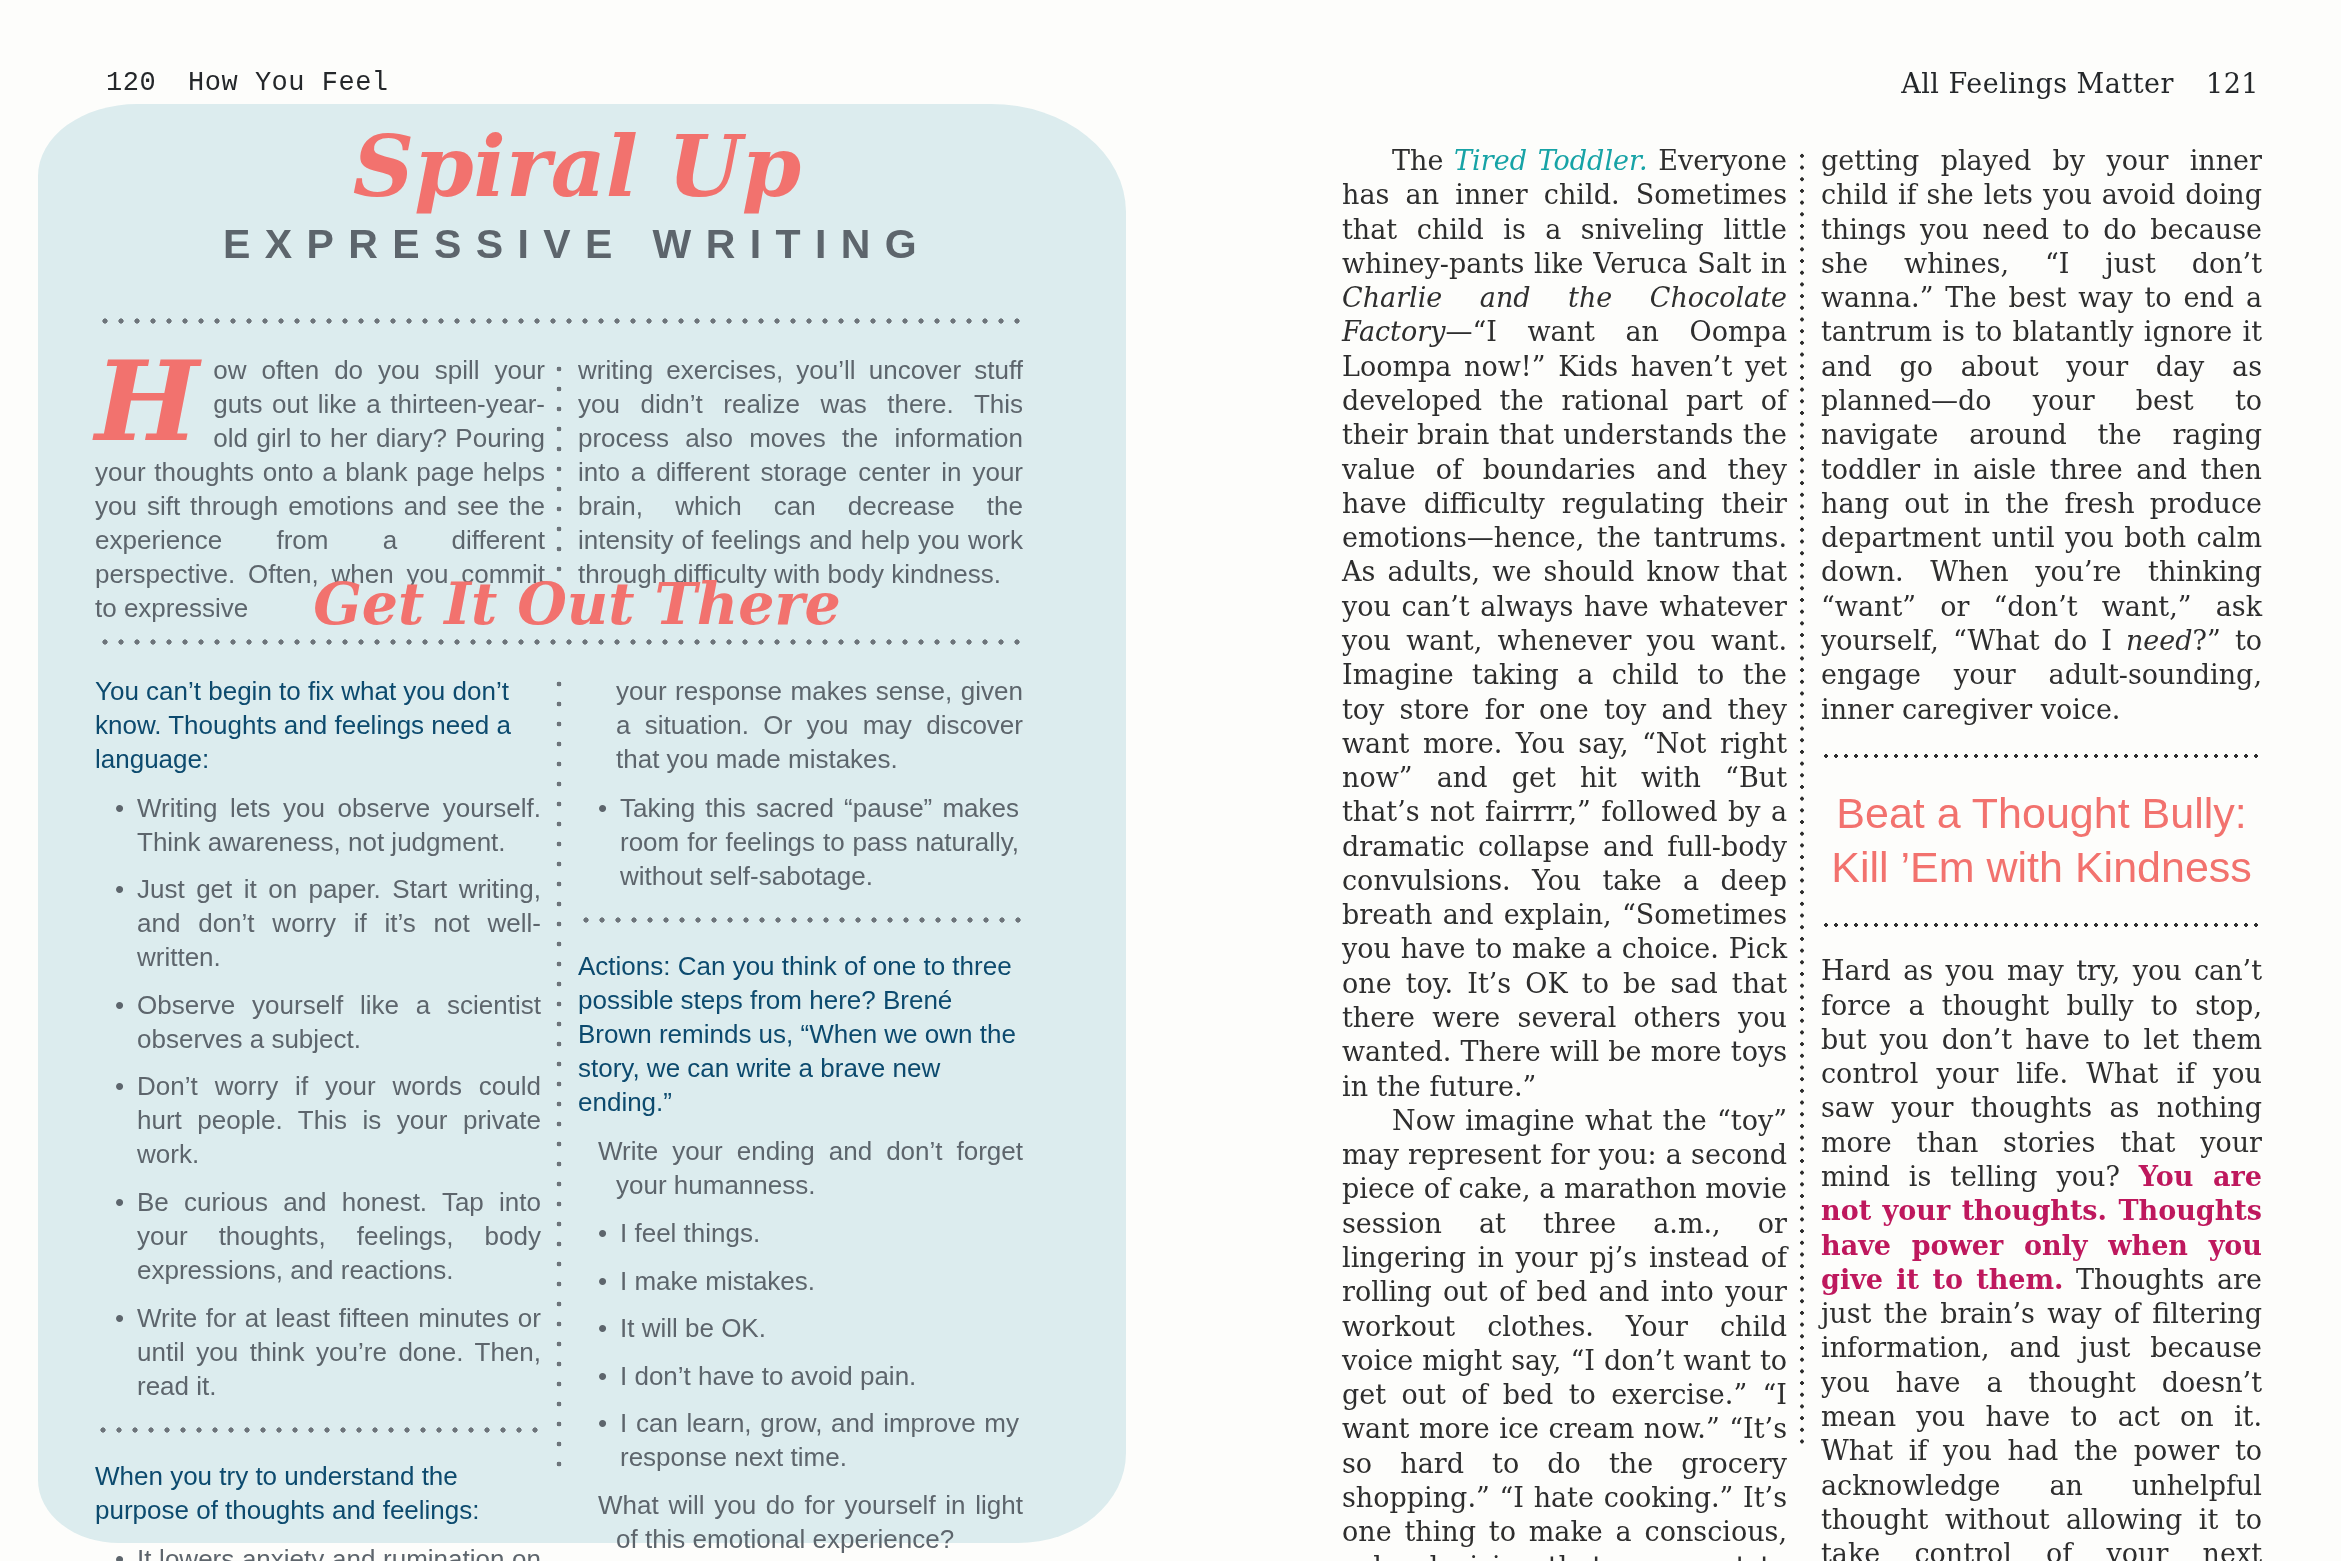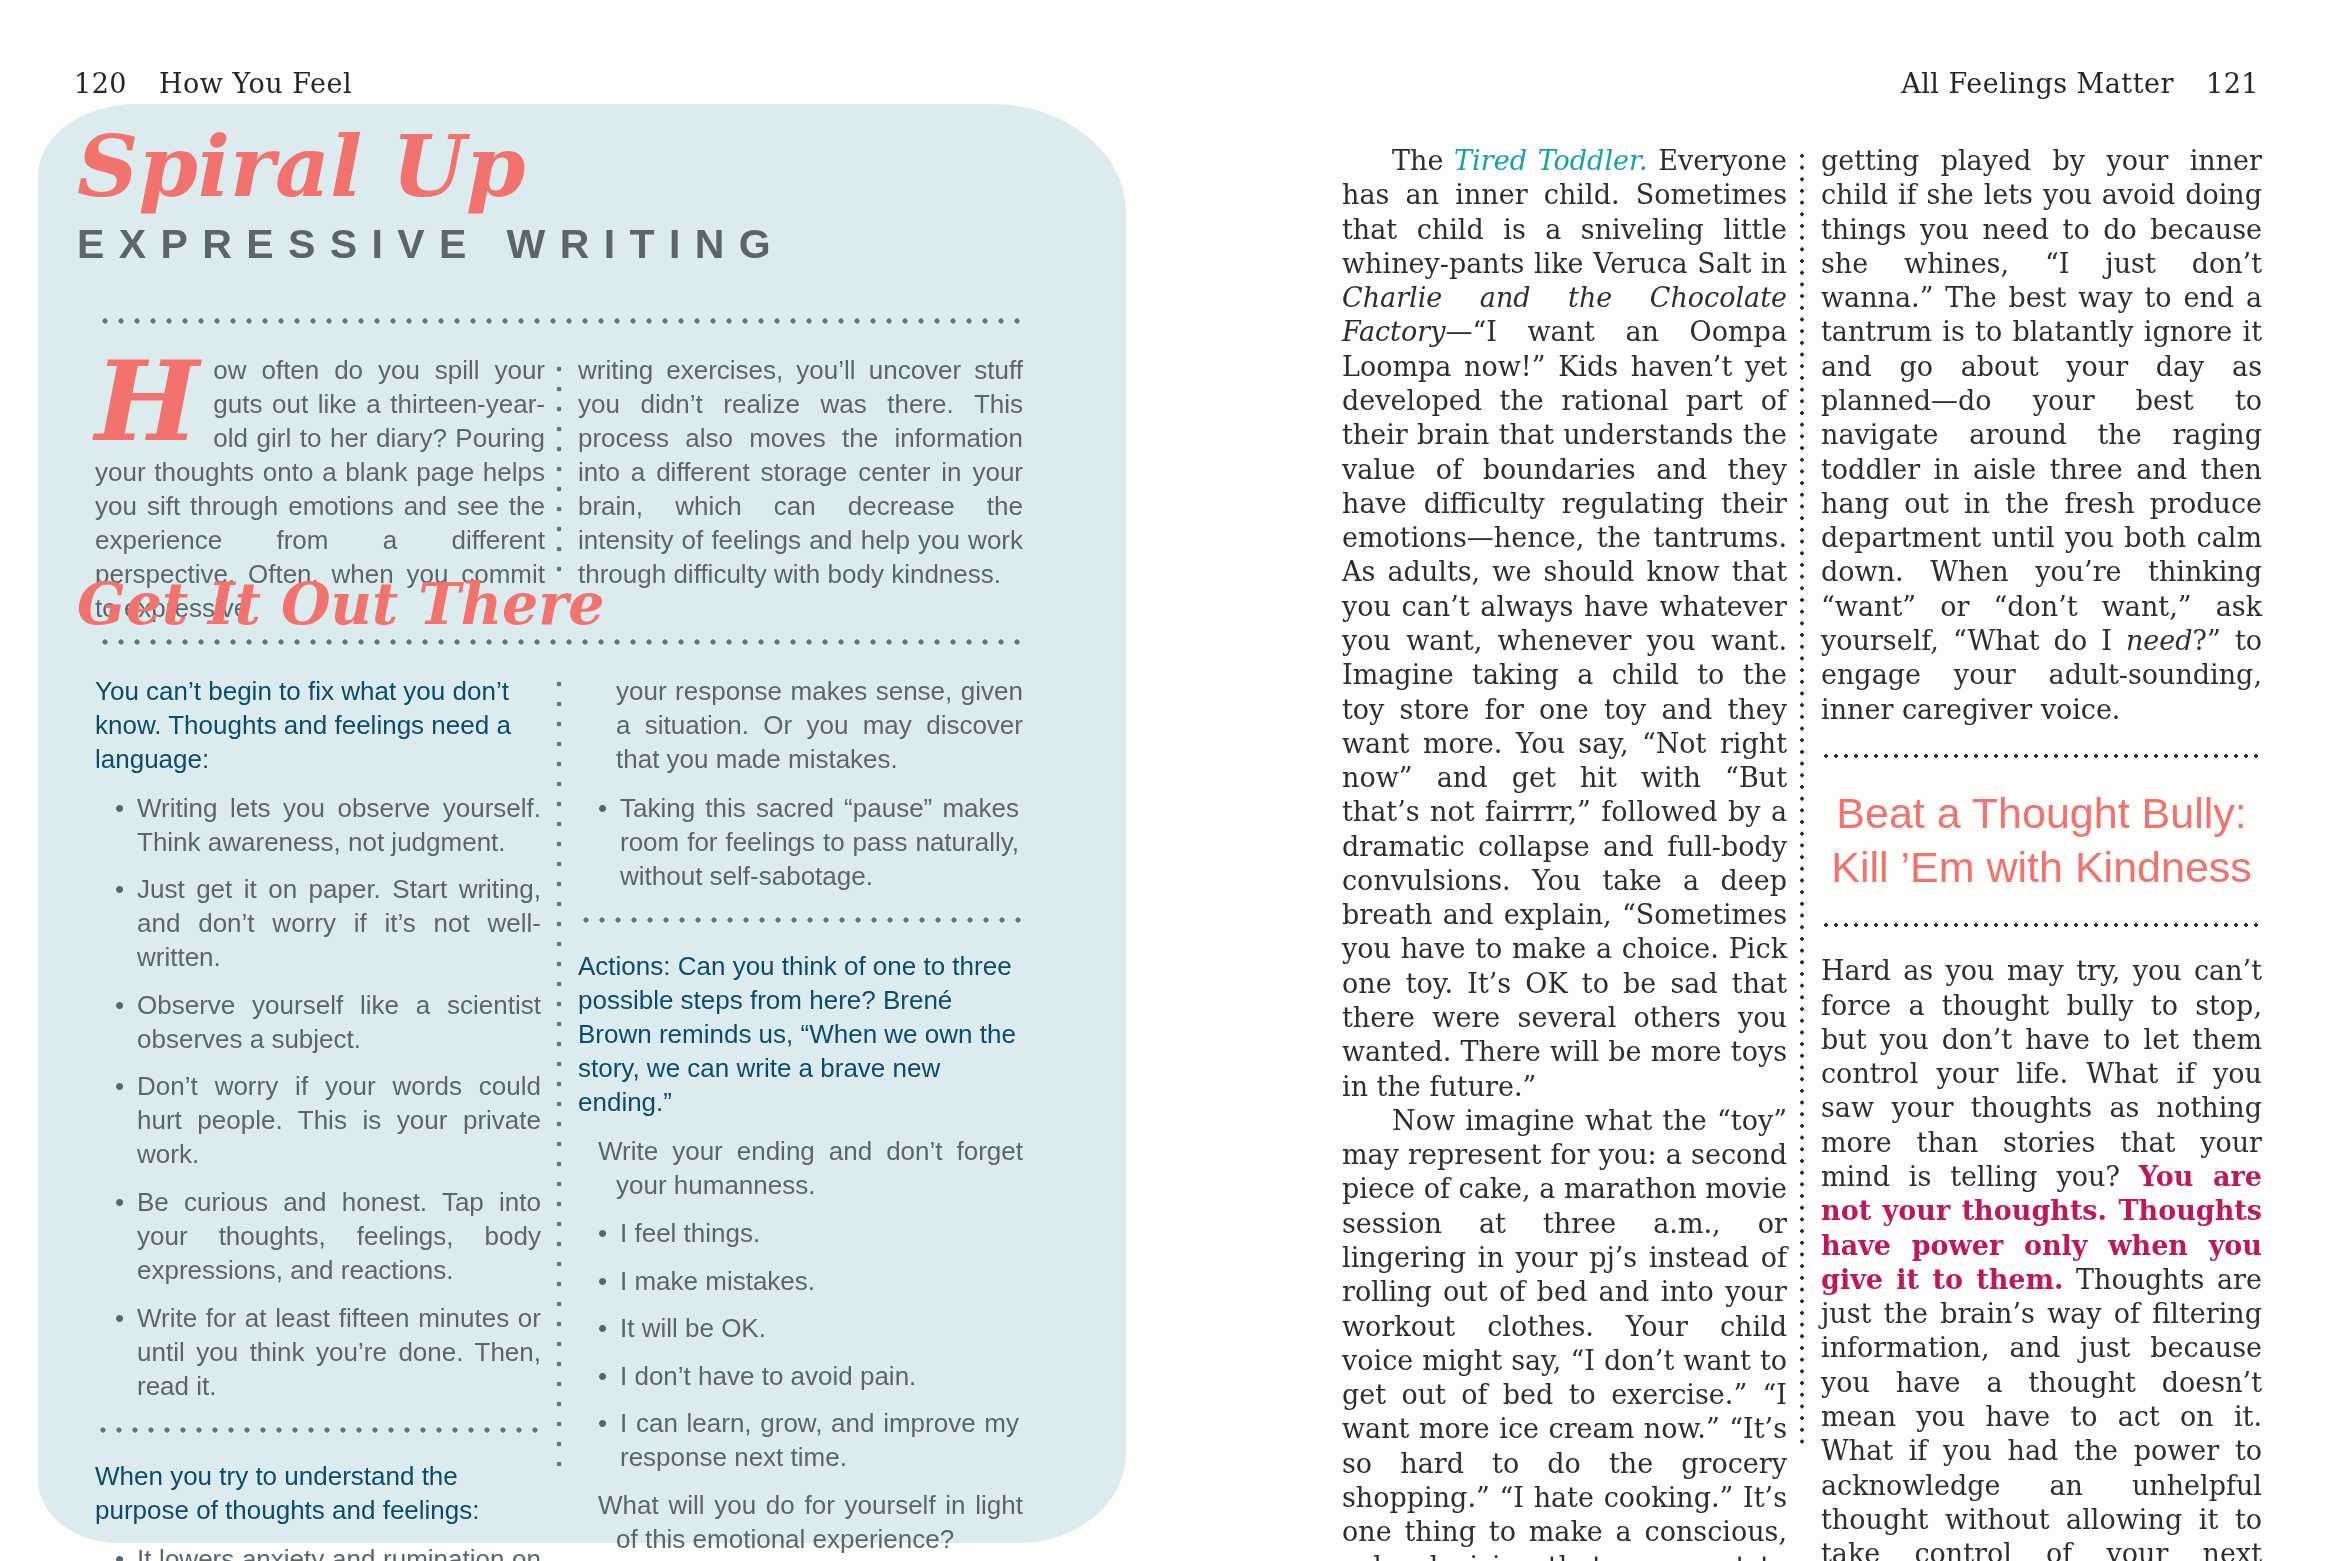--- a/index.html
+++ b/index.html
@@ -16,21 +16,21 @@
   .running-head .gap{display:inline-block;width:32px;}
   
   .blob{
     left:38px;top:104px;width:1088px;height:1439px;background:#dcecee;
     border-radius:99px 135px 108px 81px / 72px 108px 90px 63px;
   }
   
   .script{
     font-family:"DejaVu Serif",serif;font-style:italic;font-weight:bold;color:#f2726e;
   }
-  .title-wrap{left:77px;width:1000px;text-align:left;}
+  .title-wrap{left:77px;width:1000px;text-align:center;}
   .spiral{font-size:85px;line-height:1;}
   .expressive{
     font-family:"Liberation Sans",sans-serif;font-weight:bold;font-size:41px;
     letter-spacing:14.4px;color:#5d656c;margin-top:12px;
   }
   .giot{font-size:57px;line-height:1;}
   
   .dots-h{
     height:8px;
     background-image:radial-gradient(circle,#6d747a 2.4px,transparent 2.8px);
@@ -75,21 +75,21 @@
   .green{color:#be185d;font-weight:bold;}
   .rp-heading{
     font-family:"Liberation Sans",sans-serif;color:#f2726e;font-size:43px;
     line-height:1.25;text-align:center;margin:27px 0;
   }
   .rp .dots-h{margin:25px 0;}
 </style>
 </head>
 <body>
 
-<div class="abs running-head" style="left:74px;top:68px;">
+<div class="abs running-head" style="left:106px;top:68px;font-family:Liberation Mono, monospace;">
   <span>120</span><span class="gap"></span><span>How You Feel</span>
 </div>
 
 <div class="abs blob"></div>
 
 <div class="abs title-wrap" style="top:124px;">
   <div class="script spiral">Spiral Up</div>
   <div class="expressive">EXPRESSIVE WRITING</div>
 </div>
 

